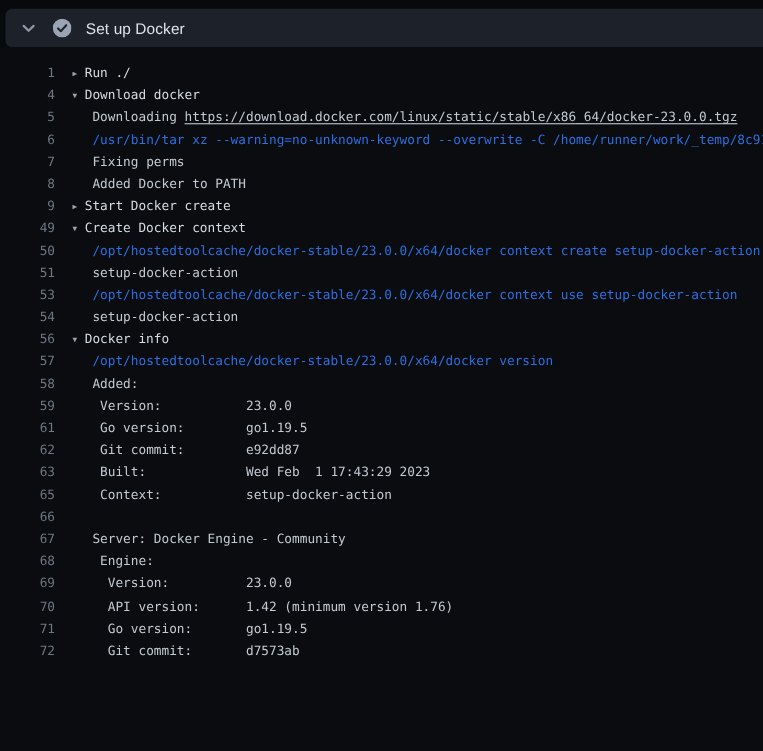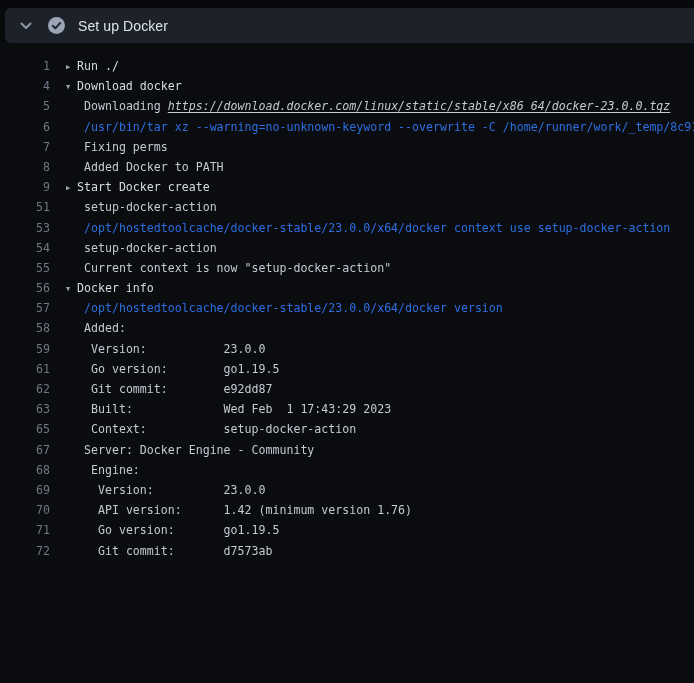--- a/index.html
+++ b/index.html
@@ -64,21 +64,21 @@
   .content.group { padding-left: 16px; color: #d6dce3; cursor: pointer; }
   .content.child { padding-left: 34px; color: #c3cad2; }
   .content.cmd   { padding-left: 34px; color: #2d6fe0; }
   .arrow {
     display: inline-block;
     font-size: 7px;
     color: #9aa3ae;
     width: 11px;
     vertical-align: 1px;
   }
-  .loglink { text-decoration: underline; text-underline-offset: 2px; cursor: pointer; color: #c3cad2; font-style: italic; }
+  .loglink { text-decoration: underline; text-underline-offset: 2px; cursor: pointer; color: #c3cad2; }
 </style>
 </head>
 <body>
 
 <div class="page">
 
   <div class="step-header">
     <span class="chev-btn">
       <svg width="12" height="8" viewBox="0 0 12 8">
         <path d="M1.5 1.5 L6 6 L10.5 1.5" fill="none" stroke="#8f98a5" stroke-width="2" stroke-linecap="round" stroke-linejoin="round"></path>
@@ -94,32 +94,34 @@
   </div>
 
   <div class="log" id="log">
       <div class="row"><span class="num">1</span><span class="content group"><span class="arrow">▶</span><span>Run ./</span></span></div>
       <div class="row"><span class="num">4</span><span class="content group"><span class="arrow">▼</span><span>Download docker</span></span></div>
       <div class="row"><span class="num">5</span><span class="content child"><span>Downloading </span><span class="loglink">https://download.docker.com/linux/static/stable/x86_64/docker-23.0.0.tgz</span></span></div>
       <div class="row"><span class="num">6</span><span class="content cmd">/usr/bin/tar xz --warning=no-unknown-keyword --overwrite -C /home/runner/work/_temp/8c91</span></div>
       <div class="row"><span class="num">7</span><span class="content child">Fixing perms</span></div>
       <div class="row"><span class="num">8</span><span class="content child">Added Docker to PATH</span></div>
       <div class="row"><span class="num">9</span><span class="content group"><span class="arrow">▶</span><span>Start Docker create</span></span></div>
+      <div class="row"><span class="num">49</span><span class="content group"><span class="arrow">▼</span><span>Create Docker context</span></span></div>
+      <div class="row"><span class="num">50</span><span class="content cmd">/opt/hostedtoolcache/docker-stable/23.0.0/x64/docker context create setup-docker-action</span></div>
       <div class="row"><span class="num">51</span><span class="content child">setup-docker-action</span></div>
       <div class="row"><span class="num">53</span><span class="content cmd">/opt/hostedtoolcache/docker-stable/23.0.0/x64/docker context use setup-docker-action</span></div>
       <div class="row"><span class="num">54</span><span class="content child">setup-docker-action</span></div>
-      <div class="row"><span class="num">55</span><span class="content child">Current context is now "setup-docker-action"</span></div>
       <div class="row"><span class="num">56</span><span class="content group"><span class="arrow">▼</span><span>Docker info</span></span></div>
       <div class="row"><span class="num">57</span><span class="content cmd">/opt/hostedtoolcache/docker-stable/23.0.0/x64/docker version</span></div>
       <div class="row"><span class="num">58</span><span class="content child">Added:</span></div>
       <div class="row"><span class="num">59</span><span class="content child"> Version:           23.0.0</span></div>
       <div class="row"><span class="num">61</span><span class="content child"> Go version:        go1.19.5</span></div>
       <div class="row"><span class="num">62</span><span class="content child"> Git commit:        e92dd87</span></div>
       <div class="row"><span class="num">63</span><span class="content child"> Built:             Wed Feb  1 17:43:29 2023</span></div>
       <div class="row"><span class="num">65</span><span class="content child"> Context:           setup-docker-action</span></div>
+      <div class="row"><span class="num">66</span><span class="content child"></span></div>
       <div class="row"><span class="num">67</span><span class="content child">Server: Docker Engine - Community</span></div>
       <div class="row"><span class="num">68</span><span class="content child"> Engine:</span></div>
       <div class="row"><span class="num">69</span><span class="content child">  Version:          23.0.0</span></div>
       <div class="row"><span class="num">70</span><span class="content child">  API version:      1.42 (minimum version 1.76)</span></div>
       <div class="row"><span class="num">71</span><span class="content child">  Go version:       go1.19.5</span></div>
       <div class="row"><span class="num">72</span><span class="content child">  Git commit:       d7573ab</span></div>
     </div>
 
 </div>
 

